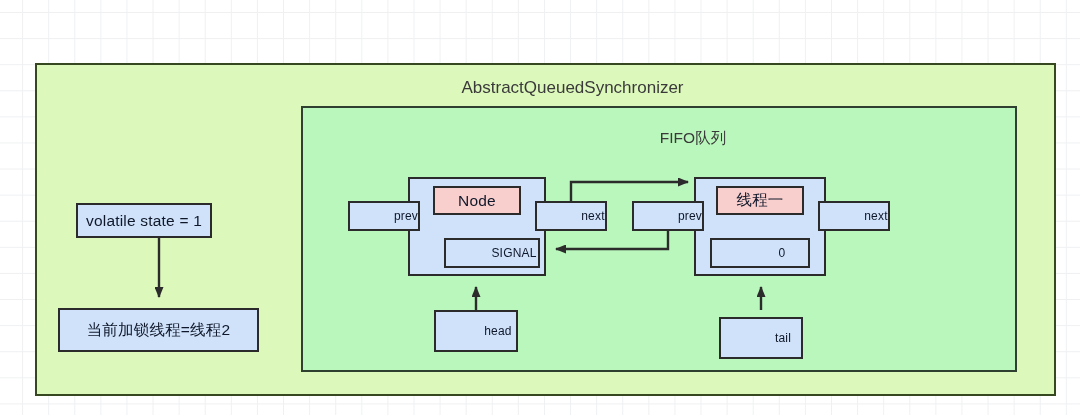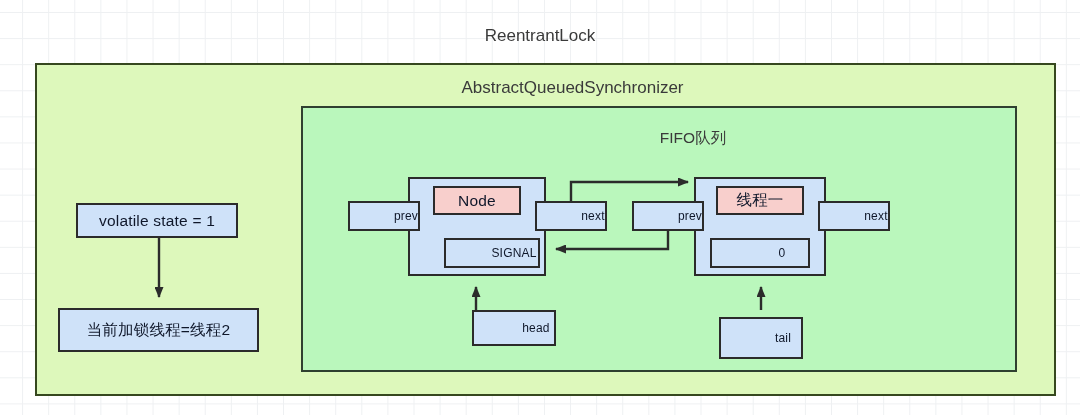--- a/index.html
+++ b/index.html
@@ -78,43 +78,42 @@
     pointer-events: none;
   }
 </style>
 </head>
 <body>
 
 <div id="canvas">
 
   <div class="box outer-green" style="left:35px; top:63px; width:1021px; height:333px;"></div>
 
-  <div class="label t-title" style="left:0px; top:26px; width:1080px;">ReentrantLock</div>
 
   <div class="label t-sub" style="left:35px; top:78px; width:1075px;">AbstractQueuedSynchronizer</div>
 
   <div class="box inner-green" style="left:301px; top:106px; width:716px; height:266px;"></div>
 
   <div class="label t-fifo" style="left:301px; top:128px; width:784px;">FIFO队列</div>
 
-  <div class="box blue t-box" style="left:76px; top:203px; width:162px; height:35px;">volatile state = 1</div>
+  <div class="box blue t-box" style="left:76px; top:203px; width:136px; height:35px;">volatile state = 1</div>
 
   <div class="box blue t-box" style="left:58px; top:308px; width:201px; height:44px;">当前加锁线程=线程2</div>
 
   <div class="box blue" style="left:408px; top:177px; width:138px; height:99px;"></div>
 
   <div class="box pink t-box" style="left:433px; top:186px; width:88px; height:29px;">Node</div>
 
   <div class="box blue t-boxsm" style="left:444px; top:238px; width:96px; height:30px;">SIGNAL</div>
 
   <div class="box blue t-boxsm" style="left:348px; top:201px; width:72px; height:30px;">prev</div>
 
   <div class="box blue t-boxsm" style="left:535px; top:201px; width:72px; height:30px;">next</div>
 
-  <div class="box blue t-boxsm" style="left:434px; top:310px; width:84px; height:36px;margin-left:38px;">head</div>
+  <div class="box blue t-boxsm" style="left:434px; top:310px; width:84px; height:42px;">head</div>
 
   <div class="box blue" style="left:694px; top:177px; width:132px; height:99px;"></div>
 
   <div class="box pink t-box" style="left:716px; top:186px; width:88px; height:29px;">线程一</div>
 
   <div class="box blue t-boxsm" style="left:710px; top:238px; width:100px; height:30px;">0</div>
 
   <div class="box blue t-boxsm" style="left:632px; top:201px; width:72px; height:30px;">prev</div>
 
   <div class="box blue t-boxsm" style="left:818px; top:201px; width:72px; height:30px;">next</div>

